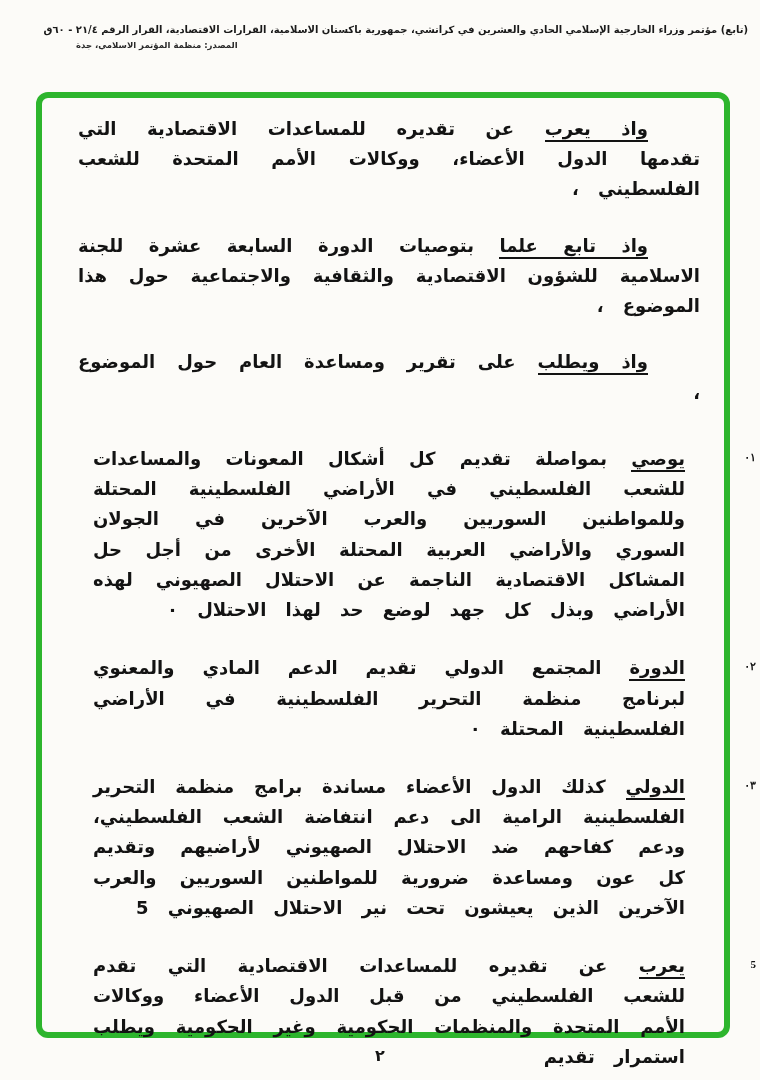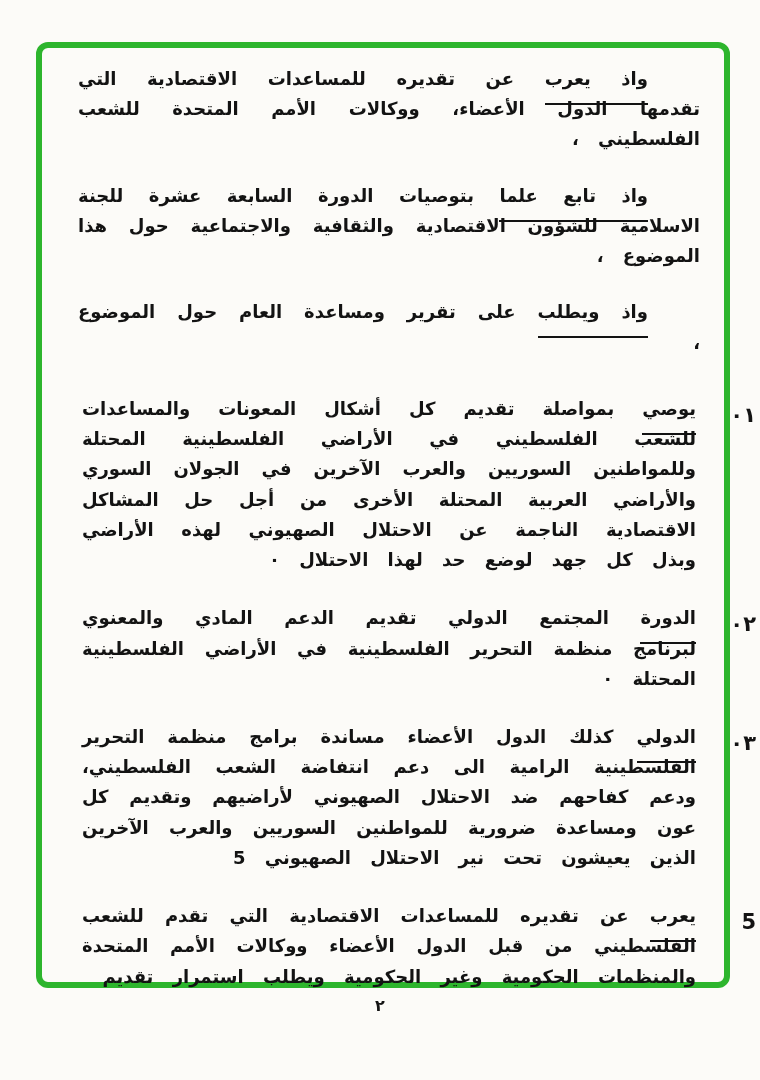--- a/index.html
+++ b/index.html
@@ -29,37 +29,41 @@
     border-radius: 12px;
     padding: 16px 24px 0 36px;
     background: transparent;
   }
   .doc-body {
     font-size: 18px; font-weight: 700; line-height: 1.68;
     text-align: justify; word-spacing: 13px; color: #131313;
   }
   p.preamble { margin: 0 0 26px; text-indent: 52px; }
   p.preamble.last { margin-bottom: 36px; }
-  .lead { border-bottom: 2px solid currentColor; padding-bottom: 14px; }
+  .lead { border-bottom: 2px solid currentColor; padding-bottom: 1px; }
 
   .item { position: relative; margin: 0 0 28px; }
   .item:last-child { margin-bottom: 0; }
-  .item p { margin: 4px; }
+  .item p { margin: 15px; }
   .item .num {
     position: absolute; right: -56px; top: 4px;
-    font-size: 21px; font-weight: 700; word-spacing: 0; white-space: nowrap;
+    font-size: 11px; font-weight: 700; word-spacing: 0; white-space: nowrap; font-family: Liberation Serif, serif;
   }
 
   .page-number { text-align: center; font-size: 16px; font-weight: 700; margin-top: 8px; }
 </style>
 </head>
 <body>
 
 <div class="page" lang="ar">
 
+  <div class="doc-header">
+    <div class="header-line1">(تابع) مؤتمر وزراء الخارجية الإسلامي الحادي والعشرين في كراتشي، جمهورية باكستان الاسلامية، القرارات الاقتصادية، القرار الرقم ٢١/٤ - ٦٠ق</div>
+    <div class="header-line2">المصدر: منظمة المؤتمر الاسلامي، جدة</div>
+  </div>
 
   <div class="highlight-box" style="border-color: rgb(45, 181, 45);">
     <div class="doc-body">
 
       <p class="preamble">
         <span class="lead">واذ يعرب</span>
         <span>عن تقديره للمساعدات الاقتصادية التي تقدمها الدول الأعضاء، ووكالات الأمم المتحدة للشعب الفلسطيني ،</span>
       </p>
 
       <p class="preamble">

